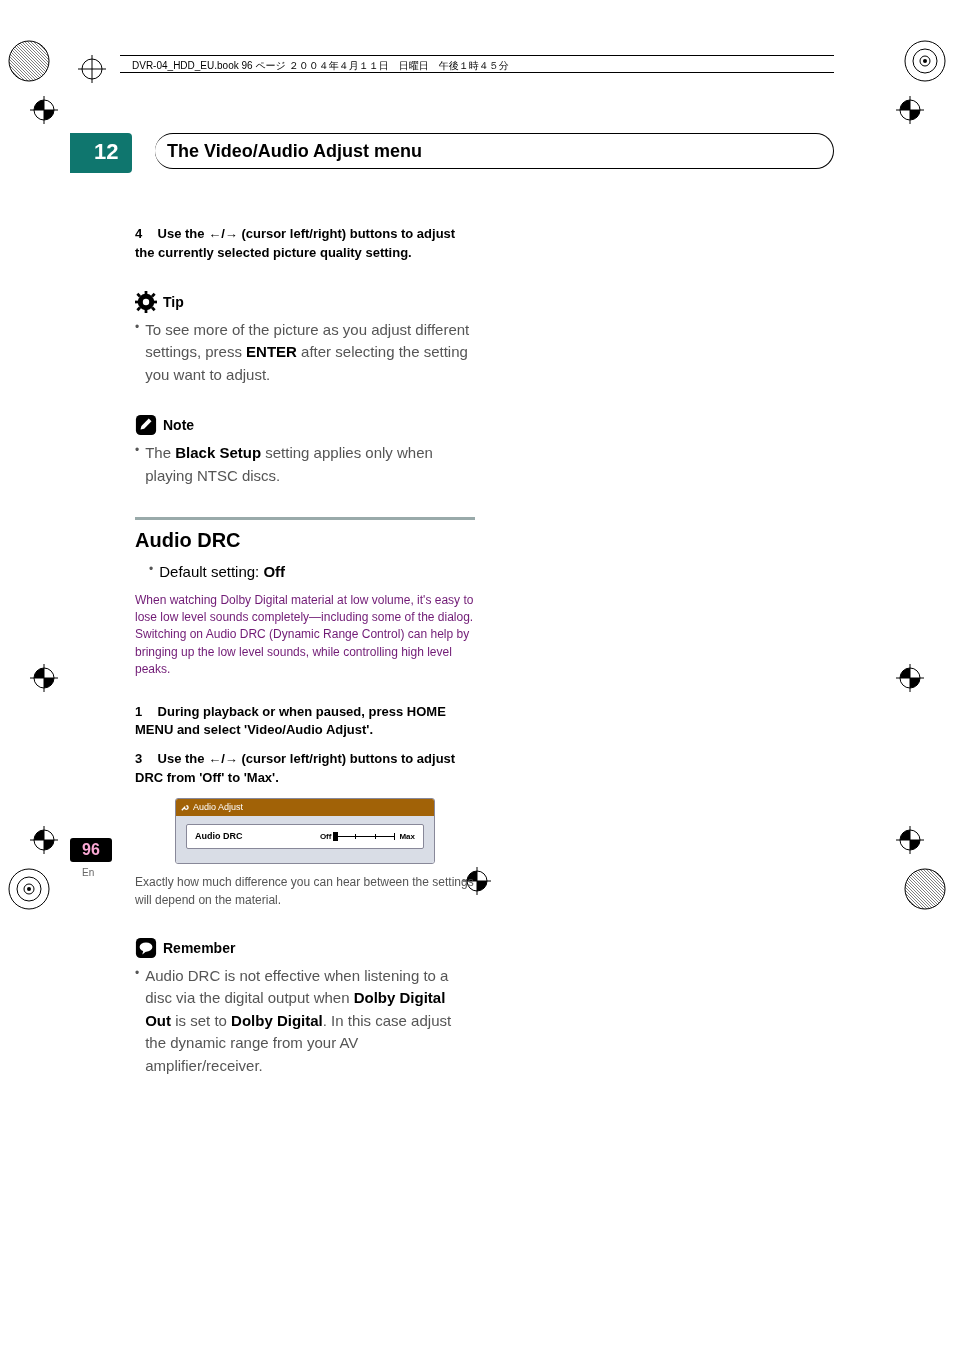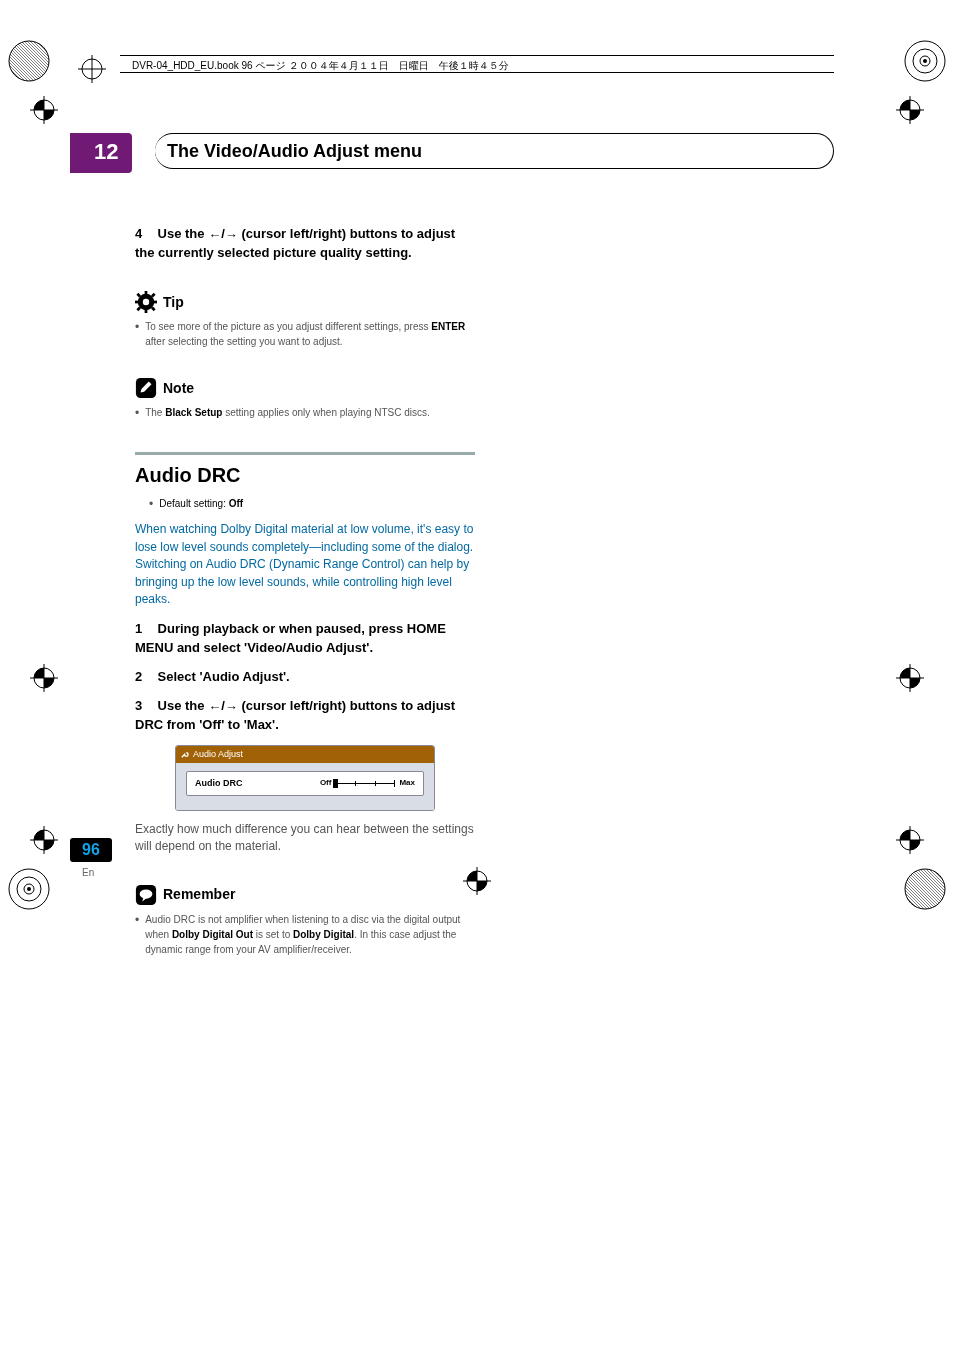--- a/index.html
+++ b/index.html
@@ -22,57 +22,57 @@
   .crosshair.tl2 { top: 96px; left: 30px; }
   .crosshair.tr2 { top: 96px; right: 30px; }
   .crosshair.bl2 { bottom: 96px; left: 30px; }
   .crosshair.br2 { bottom: 96px; right: 30px; }
 
   
   .fileline { position: absolute; top: 55px; left: 120px; right: 120px; border-top: 1px solid #000; border-bottom: 1px solid #000; height: 18px; }
   .fileline span { position: relative; top: -1px; left: 8px; font-size: 10px; background: #fff; padding: 0 4px; }
 
   
-  .chapter-badge { position: absolute; top: 133px; left: 70px; background: #701a75; color: #fff; font-weight: bold; font-size: 22px; padding: 6px 14px 8px 24px; border-radius: 0 4px 4px 0; }
+  .chapter-badge { position: absolute; top: 133px; left: 70px; background: #0f766e; color: #fff; font-weight: bold; font-size: 22px; padding: 6px 14px 8px 24px; border-radius: 0 4px 4px 0; }
   .chapter-title-wrap { position: absolute; top: 133px; left: 155px; right: 120px; height: 36px; border: 1.5px solid #000; border-radius: 18px; border-left: none; display: flex; align-items: center; padding-left: 12px; }
   .chapter-title { font-weight: bold; font-size: 18px; }
 
   
   .col { position: absolute; top: 225px; left: 135px; width: 340px; font-size: 12px; line-height: 1.45; }
   .step { margin-bottom: 10px; }
   .step-num { font-weight: bold; font-size: 13px; margin-right: 12px; }
   .step-text { font-weight: bold; font-size: 13px; margin-top: 48px; }
   .arrow { font-weight: bold; }
   .icon-wrap { display: flex; align-items: center; margin-top: 28px; margin-bottom: 6px; }
   .icon-wrap .label { font-weight: bold; font-size: 14px; margin-left: 6px; }
   .icon-gear, .icon-note, .icon-remember { width: 22px; height: 22px; }
   .bullet { display: flex; margin-bottom: 8px; color: #555; }
   .bullet .dot { margin-right: 6px; }
-  .bullet .txt { flex: 1; color: #555; font-size: 10px; line-height: 1.5; }
+  .bullet .txt { flex: 1; color: #555; font-size: 15px; line-height: 1.5; }
   .bullet .txt b { color: #000; }
 
   .section-rule { border-top: 3px solid #9aa; margin-top: 30px; margin-bottom: 6px; }
   .section-head { font-weight: bold; font-size: 20px; margin-bottom: 6px; }
 
   
   .panel { margin: 10px 0 10px 40px; width: 260px; border: 1px solid #889; border-radius: 3px; overflow: hidden; font-size: 9px; }
   .panel-header { background: #a16207; color: #fff; padding: 2px 4px; display: flex; align-items: center; gap: 4px; }
   .panel-header .wrench { width: 9px; height: 9px; }
   .panel-body { background: #d9dde6; padding: 8px 10px 14px 10px; }
   .panel-row { background: #fff; border: 1px solid #889; border-radius: 2px; padding: 5px 8px; display: flex; align-items: center; justify-content: space-between; font-weight: bold; }
   .slider { display: flex; align-items: center; gap: 4px; font-weight: bold; font-size: 8px; }
   .slider-track { position: relative; width: 60px; height: 1px; background: #000; }
   .slider-track::before, .slider-track::after { content: ''; position: absolute; top: -3px; width: 1px; height: 7px; background: #000; }
   .slider-track::before { left: 0; }
   .slider-track::after { right: 0; }
   .slider-tick { position: absolute; top: -2px; width: 1px; height: 5px; background: #000; }
   .slider-thumb { position: absolute; top: -4px; left: -2px; width: 5px; height: 9px; background: #000; }
 
   
-  .pagenum { position: absolute; bottom: 88px; left: 70px; background: #000; color: #0ea5e9; font-weight: bold; font-size: 16px; padding: 3px 12px; border-radius: 3px; }
+  .pagenum { position: absolute; bottom: 88px; left: 70px; background: #000; color: #f9a8d4; font-weight: bold; font-size: 16px; padding: 3px 12px; border-radius: 3px; }
   .pagelang { position: absolute; bottom: 72px; left: 82px; font-size: 10px; color: #666; }
 </style>
 </head>
 <body>
 
 <div class="page">
 
   <div class="regmark tl"><svg viewBox="0 0 42 42">
         <circle cx="21" cy="21" r="20" fill="none" stroke="#000" stroke-width="1"></circle>
         <defs>
@@ -215,32 +215,28 @@
     <div class="section-rule"></div>
     <div class="section-head">Audio DRC</div>
 
     <div class="bullet" style="margin-left:14px;">
       <span class="dot">•</span>
       <span class="txt" style="color:#000;">
         <span>Default setting: </span><b>Off</b>
       </span>
     </div>
 
-    <p style="color:#0369a1; margin-bottom:12px;">When watching Dolby Digital material at low volume, it's easy to lose low level sounds completely—including some of the dialog. Switching on Audio DRC (Dynamic Range Control) can help by bringing up the low level sounds, while controlling high level peaks.</p>
+    <p style="color:#701a75; margin-bottom:24px;">When watching Dolby Digital material at low volume, it's easy to lose low level sounds completely—including some of the dialog. Switching on Audio DRC (Dynamic Range Control) can help by bringing up the low level sounds, while controlling high level peaks.</p>
 
     <div class="step">
       <span class="step-num">1</span>
       <span class="step-text">During playback or when paused, press HOME</span><br>
       <span class="step-text">MENU and select 'Video/Audio Adjust'.</span>
     </div>
 
-    <div class="step">
-      <span class="step-num">2</span>
-      <span class="step-text">Select 'Audio Adjust'.</span>
-    </div>
 
     <div class="step">
       <span class="step-num">3</span>
       <span class="step-text">
         <span>Use the </span><span class="arrow">←/→</span><span> (cursor left/right) buttons to adjust</span>
       </span><br>
       <span class="step-text">DRC from 'Off' to 'Max'.</span>
     </div>
 
     <div class="panel">
@@ -272,21 +268,21 @@
       <svg class="icon-remember" viewBox="0 0 24 24">
           <rect x="1" y="1" width="22" height="22" rx="5" fill="#000"></rect>
           <ellipse cx="12" cy="11" rx="7" ry="5" fill="#fff"></ellipse>
           <path d="M9 15 L8 19 L13 15 Z" fill="#fff"></path>
         </svg>
       <span class="label">Remember</span>
     </div>
     <div class="bullet">
       <span class="dot">•</span>
       <span class="txt">
-        <span>Audio DRC is not amplifier when listening to a disc via the digital output when </span><b>Dolby Digital Out</b><span> is set to </span><b>Dolby Digital</b><span>. In this case adjust the dynamic range from your AV amplifier/receiver.</span>
+        <span>Audio DRC is not effective when listening to a disc via the digital output when </span><b>Dolby Digital Out</b><span> is set to </span><b>Dolby Digital</b><span>. In this case adjust the dynamic range from your AV amplifier/receiver.</span>
       </span>
     </div>
 
   </div>
 
   <div class="pagenum">96</div>
   <div class="pagelang">En</div>
 
 </div>
 

